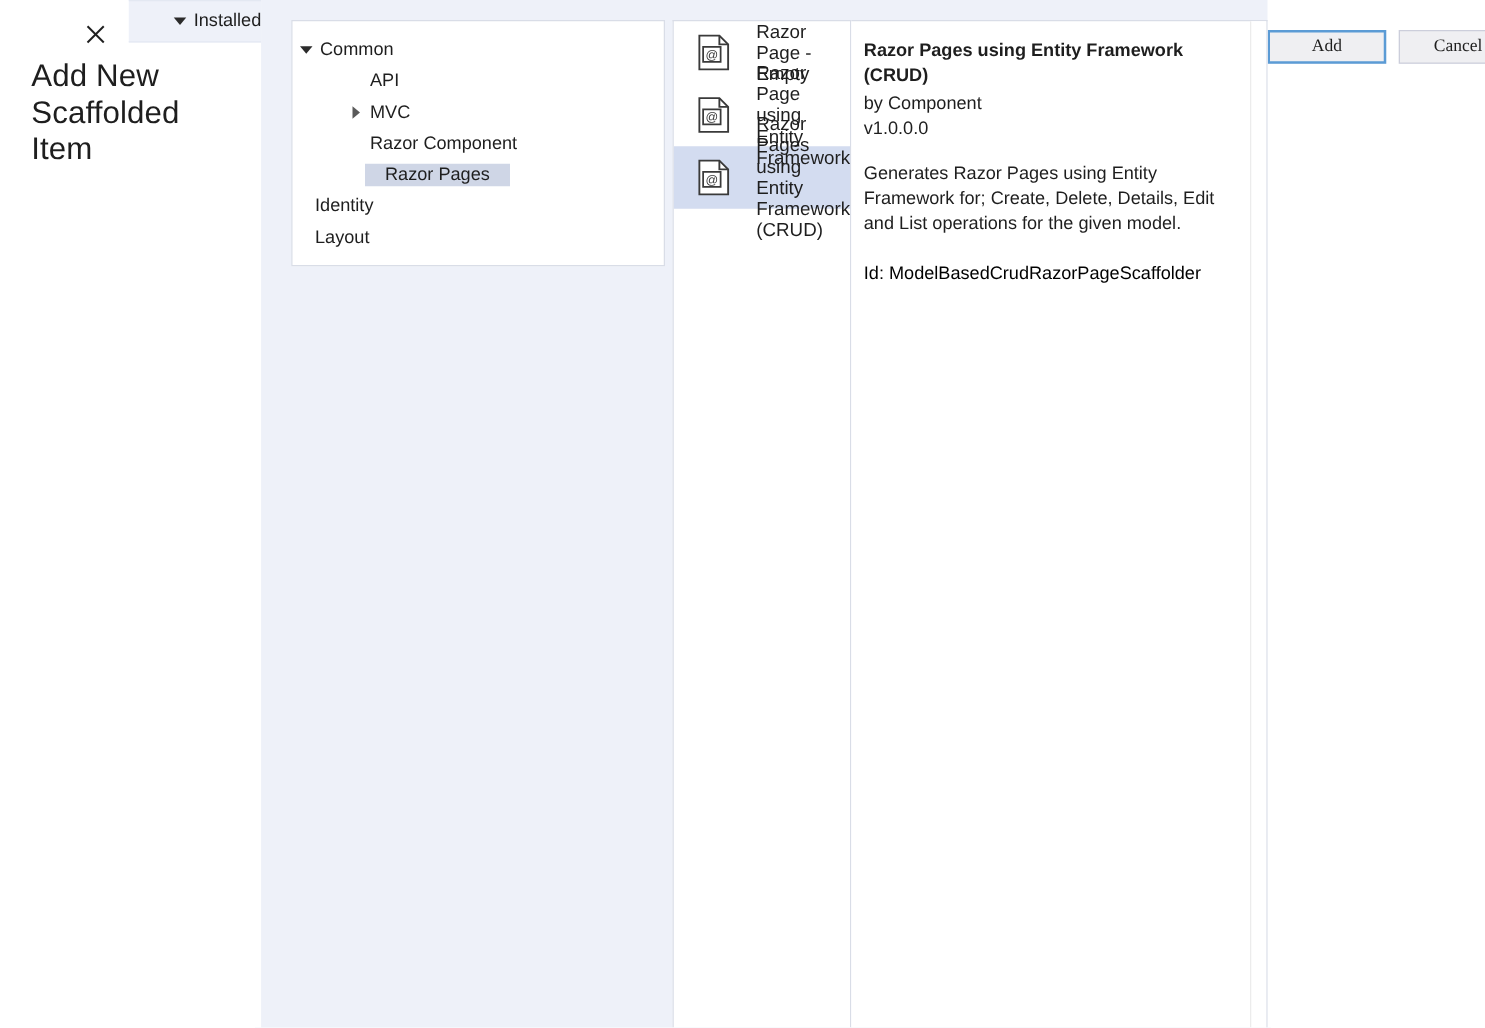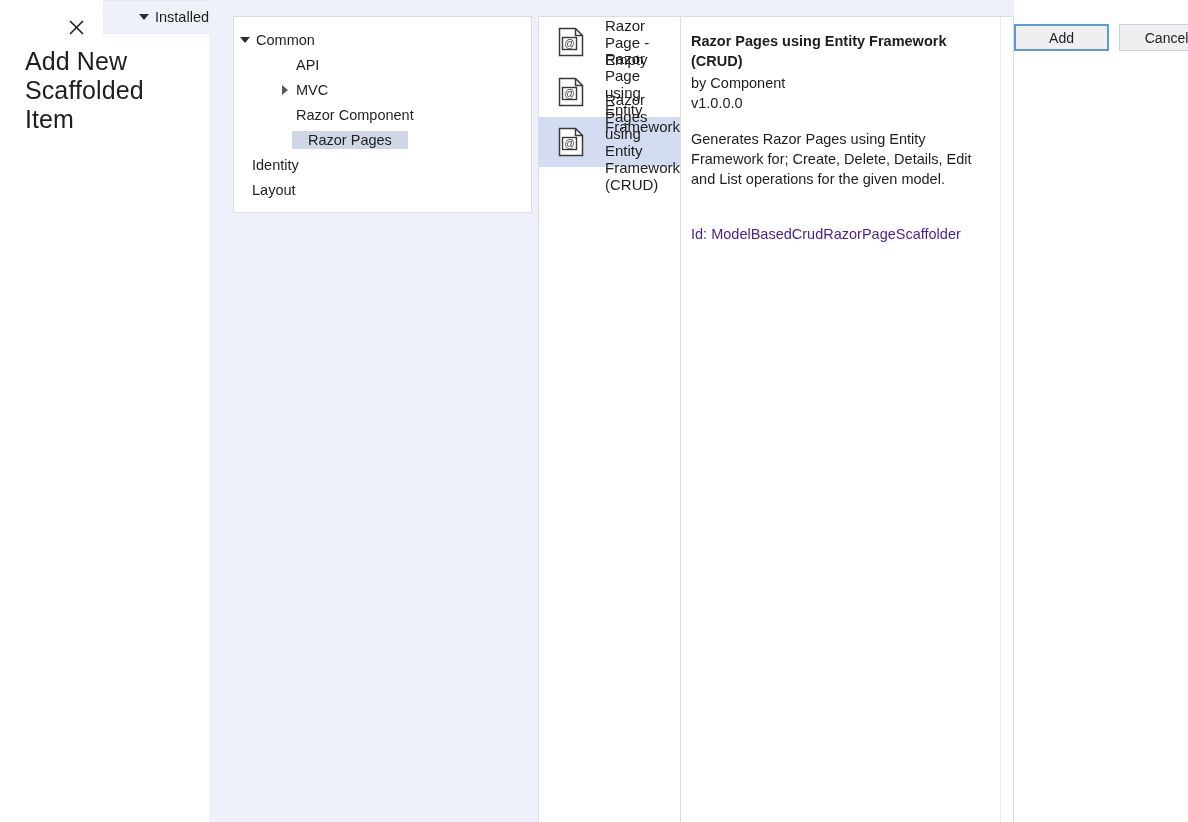--- a/index.html
+++ b/index.html
@@ -206,23 +206,23 @@
     line-height: 20px;
   }
   .detail-desc {
     font-size: 14.5px;
     color: #1e1e1e;
     line-height: 20px;
     margin-top: 16px;
   }
   .detail-id {
     font-size: 14.5px;
-    color: #4c1d95;
+    color: #000000;
     line-height: 20px;
-    margin-top: 35px;
+    margin-top: 20px;
   }
 
   
   .scroll-track {
     position: absolute;
     right: 0;
     top: 0;
     bottom: 0;
     width: 12px;
     background: #ffffff;
@@ -238,21 +238,21 @@
     align-items: center;
     justify-content: flex-end;
     padding-right: 24px;
     box-sizing: border-box;
     gap: 10px;
   }
   .btn {
     width: 95px;
     height: 27px;
     font-size: 14px;
-    font-family: Liberation Sans, sans-serif;
+    font-family: Liberation Serif, serif;
     color: #1e1e1e;
     background: #efeff2;
     border: 1px solid #cccedb;
     cursor: pointer;
     display: flex;
     align-items: center;
     justify-content: center;
   }
   .btn.primary {
     border: 2px solid #5b9bd5;

